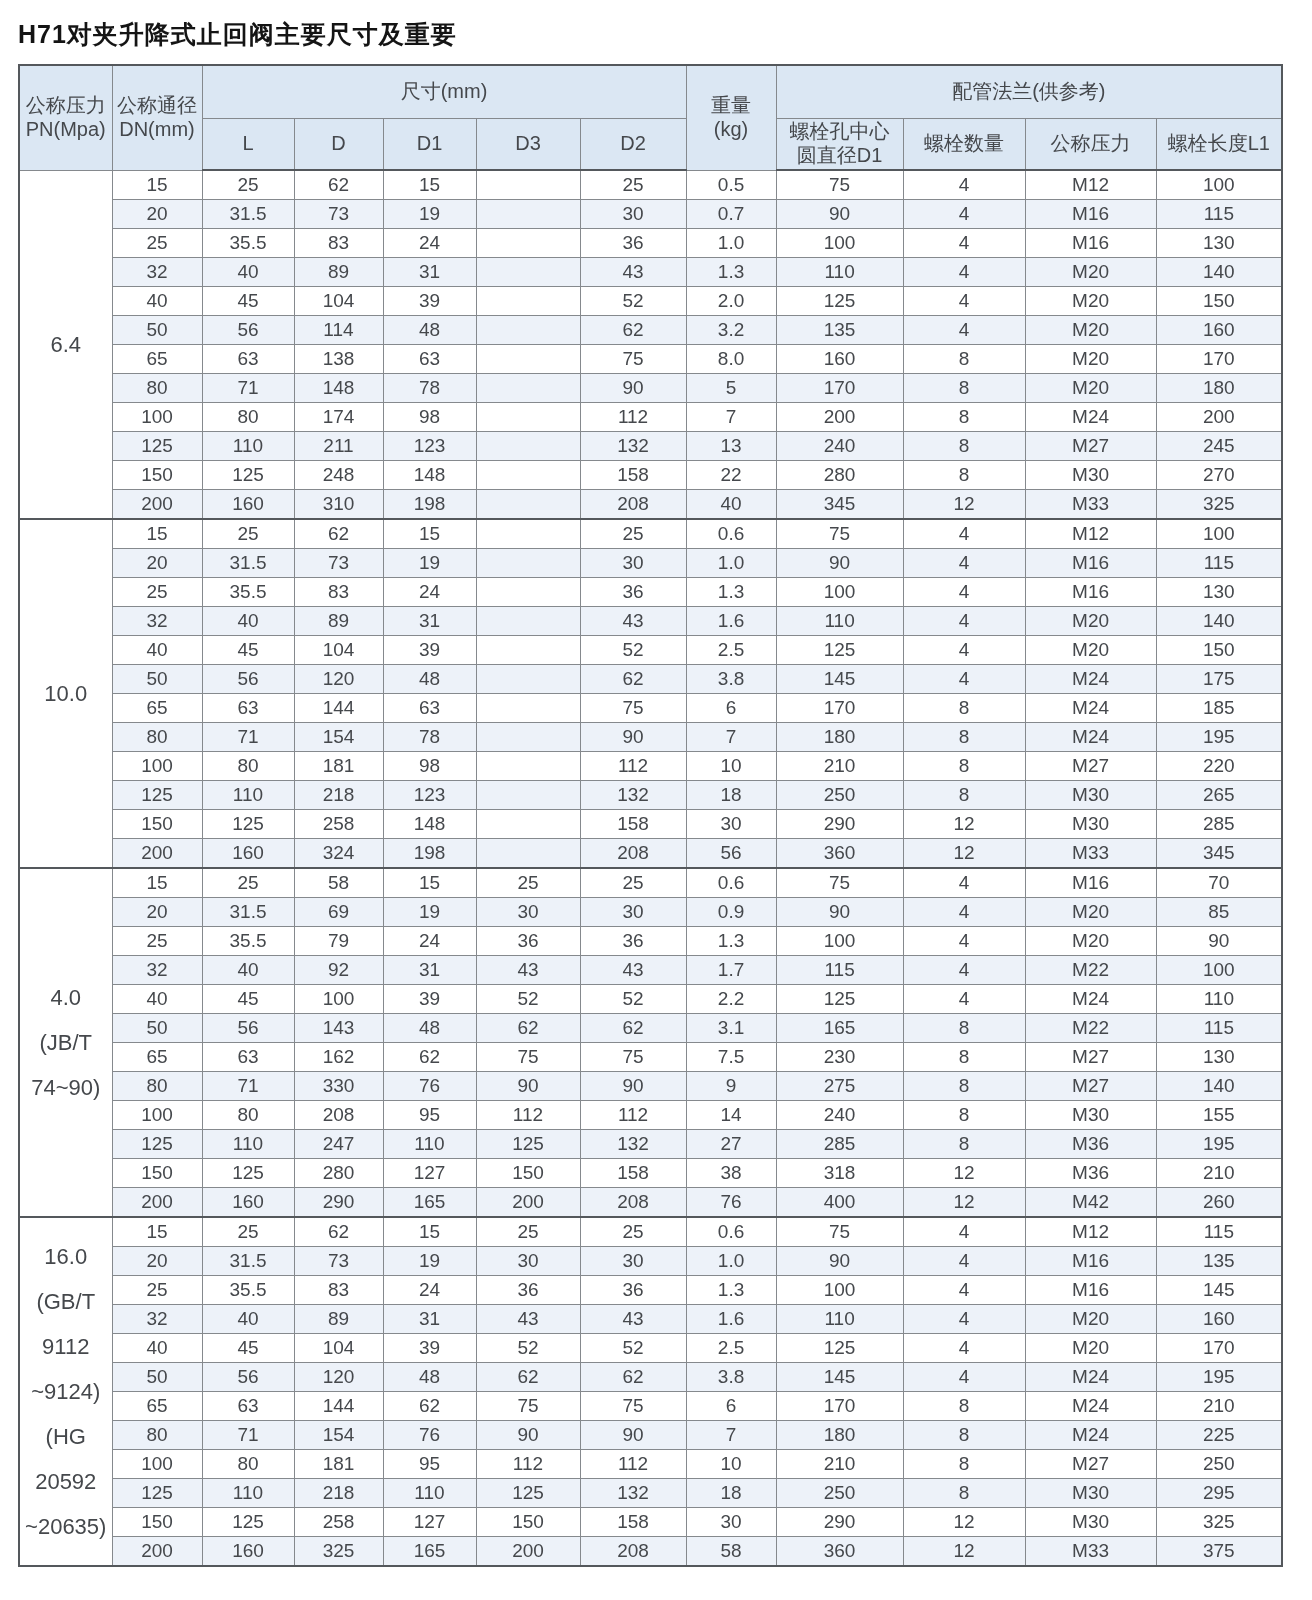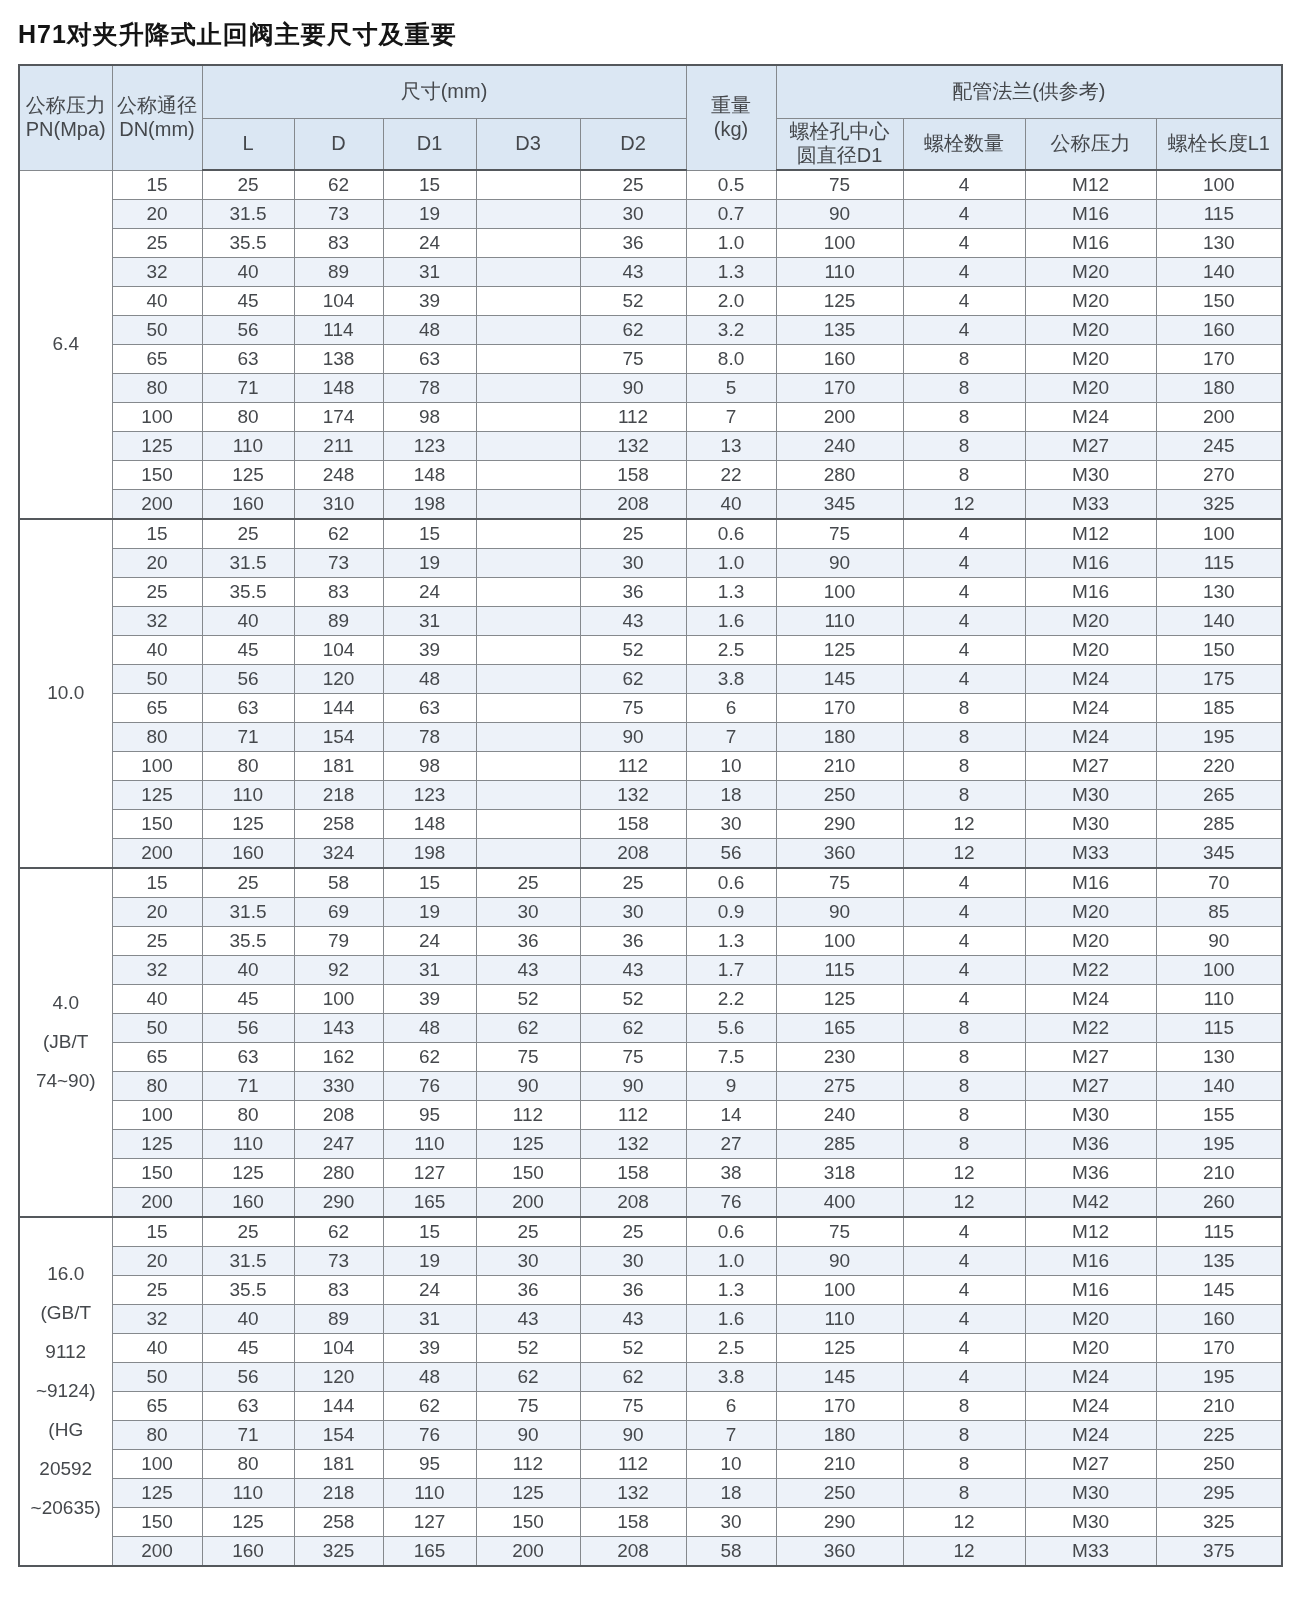--- a/index.html
+++ b/index.html
@@ -40,21 +40,21 @@
     font-size:20px;
     height:50px;
   }
   .spec-table thead tr:first-child td{height:52px;}
   .spec-table thead tr:last-child td{border-bottom:2px solid var(--border-strong);}
   .spec-table tbody tr.stripe td{background:var(--stripe-bg);}
   .spec-table tbody tr.group-start td{border-top:2px solid var(--border-strong);}
   .spec-table td.pn-cell{
     background:#ffffff !important;
     line-height:2.05;
-    font-size:19px;
+    font-size:22px;
   }
 </style>
 </head>
 <body>
 
 <div class="page">
   <h1 class="title">H71对夹升降式止回阀主要尺寸及重要</h1>
 
   <table class="spec-table">
     <colgroup>
@@ -478,21 +478,21 @@
           <td>M24</td>
           <td>110</td>
         </tr>
         <tr class="stripe">
           <td>50</td>
           <td>56</td>
           <td>143</td>
           <td>48</td>
           <td>62</td>
           <td>62</td>
-          <td>5.6</td>
+          <td>3.1</td>
           <td>165</td>
           <td>8</td>
           <td>M22</td>
           <td>115</td>
         </tr>
         <tr>
           <td>65</td>
           <td>63</td>
           <td>162</td>
           <td>62</td>

